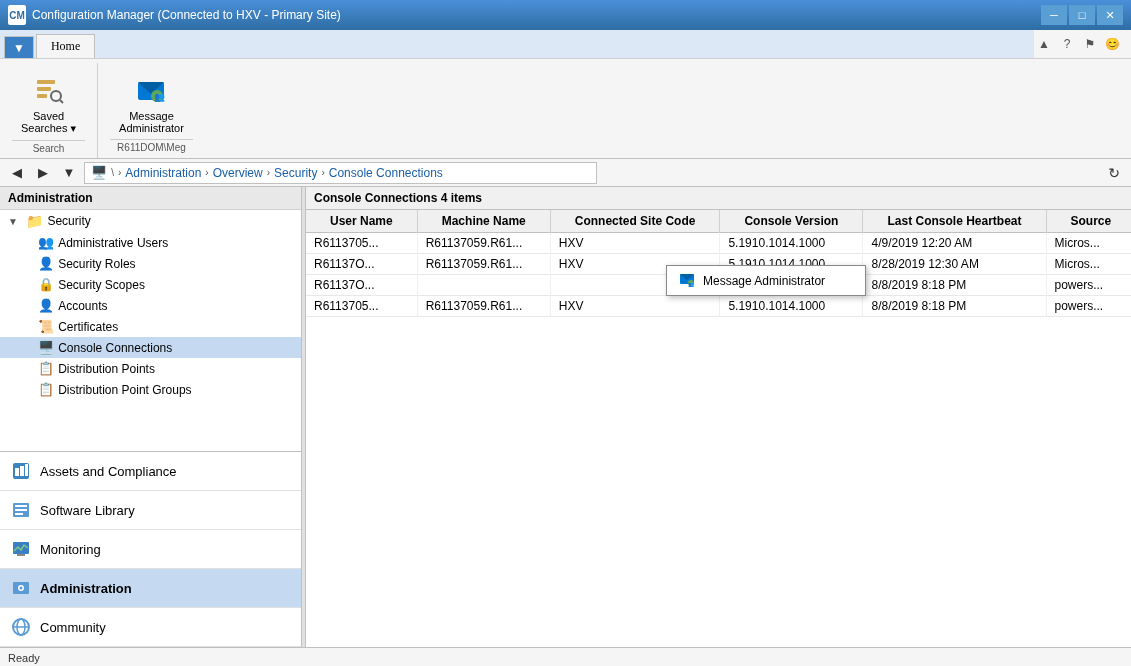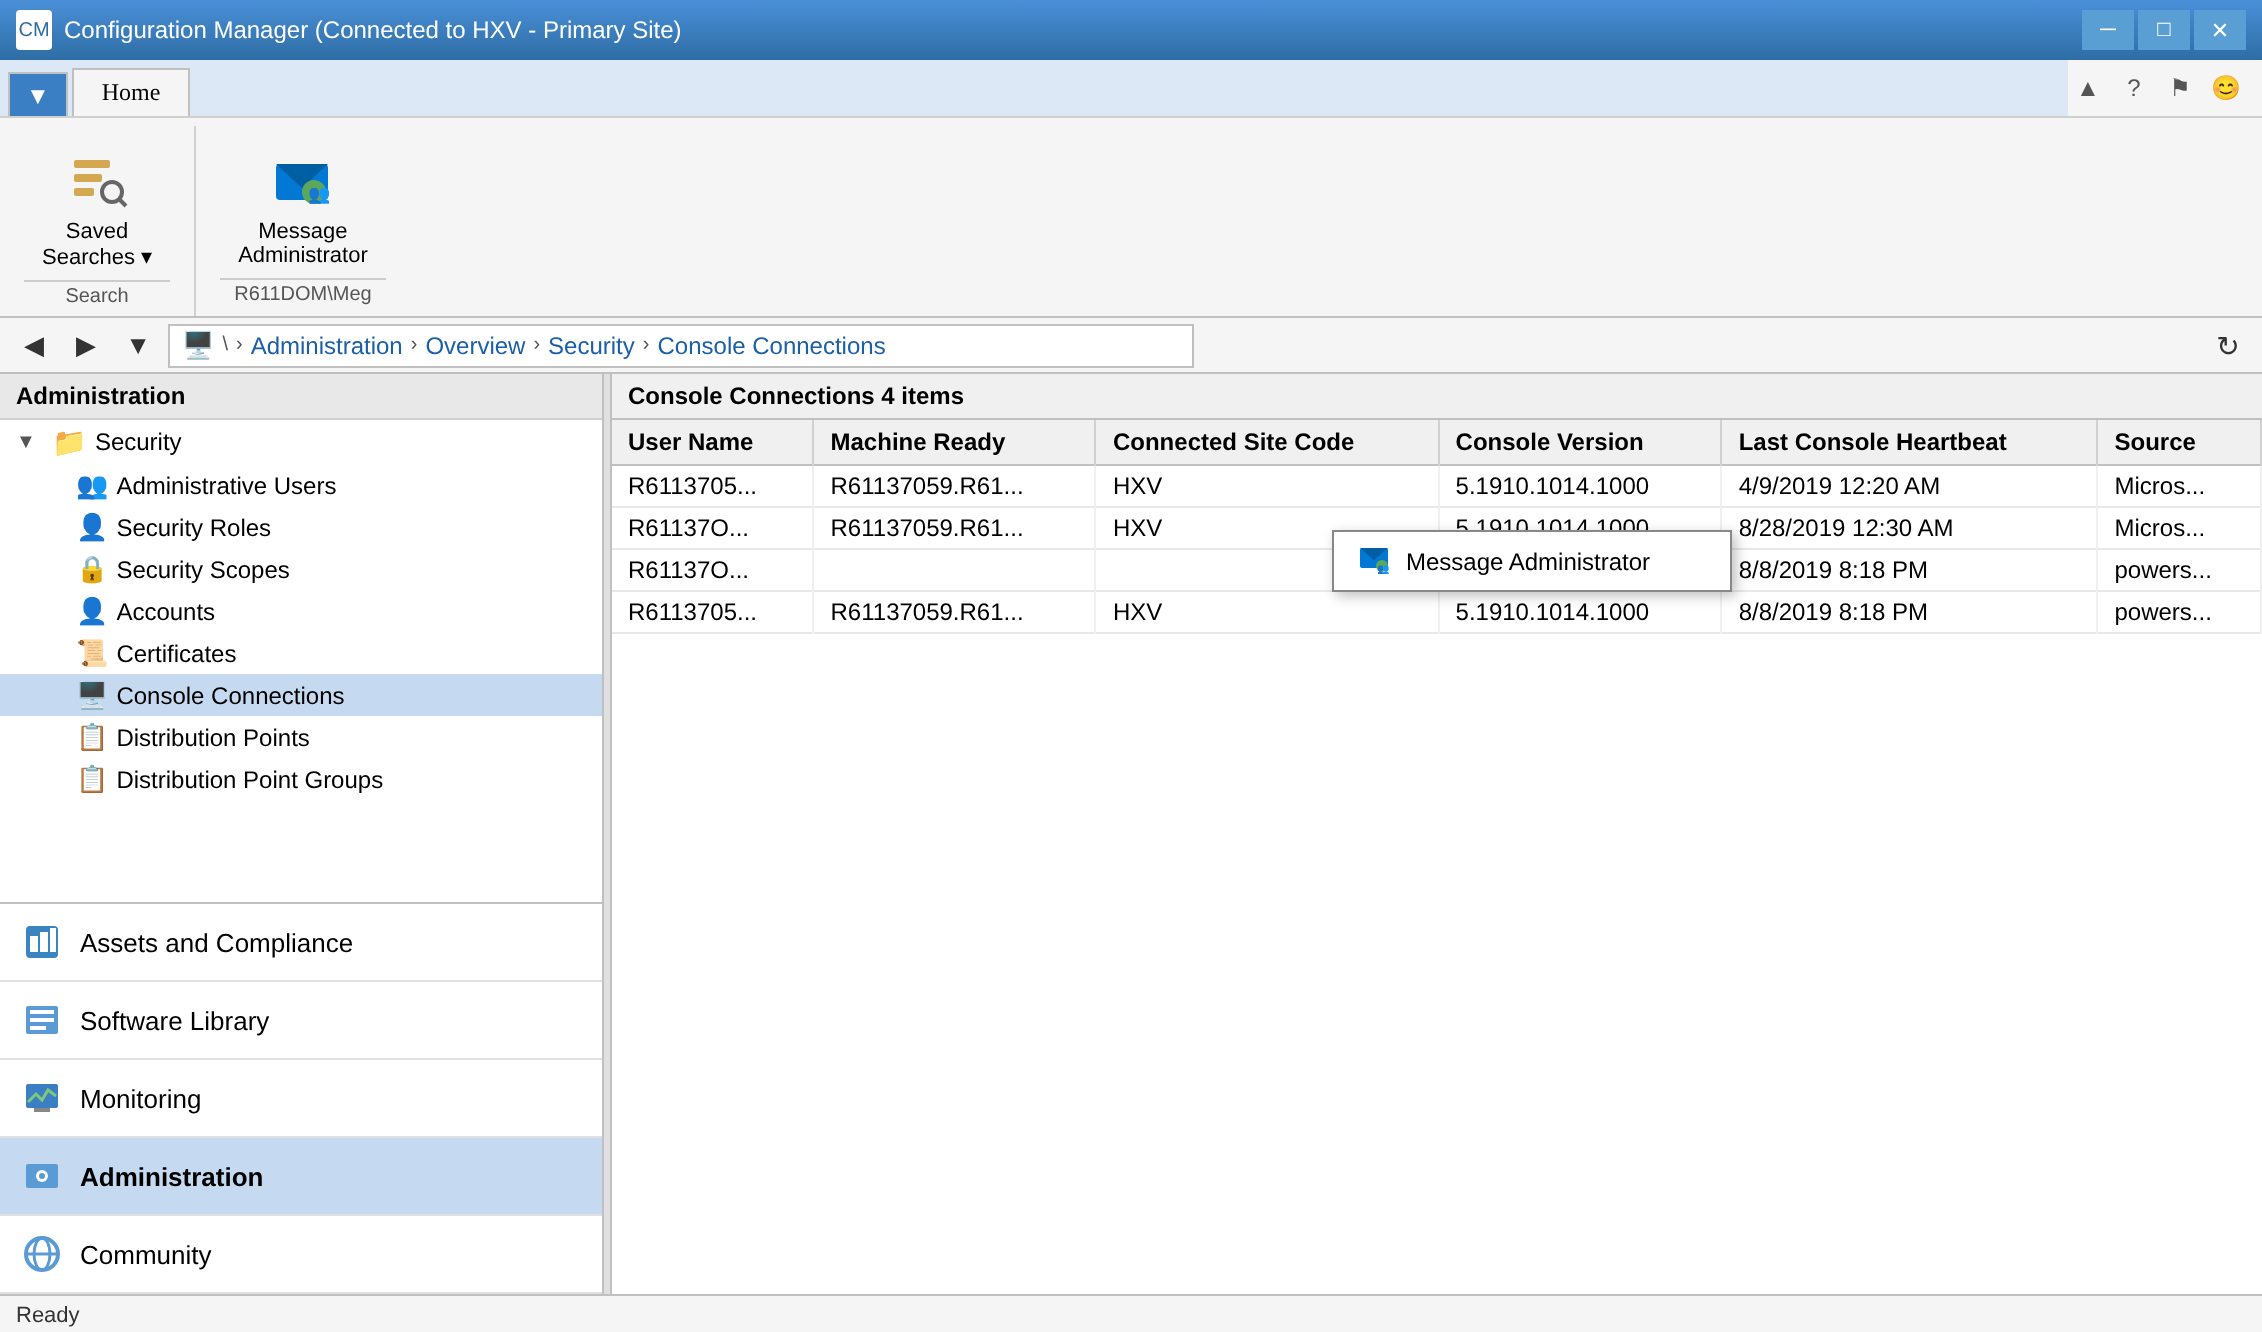--- a/index.html
+++ b/index.html
@@ -15,21 +15,21 @@
       color: white;
       font-size: 12px;
       font-weight: normal;
       user-select: none;
     }
     #title-bar .app-icon {
       width: 18px; height: 20px; margin-right: 6px;
       background: #fff;
       border-radius: 2px;
       display: flex; align-items: center; justify-content: center;
-      font-size: 10px; color: #2e6da4; font-weight: normal;
+      font-size: 10px; color: #2e6da4; font-weight: bold;
     }
     #title-bar .title-text { flex: 1; }
     #title-bar .window-controls { display: flex; gap: 2px; }
     #title-bar .win-btn {
       width: 26px; height: 20px; background: #5a9fd4; border: none;
       color: white; font-size: 11px; cursor: pointer; display: flex; align-items: center; justify-content: center;
     }
 
     
     #ribbon {
@@ -198,21 +198,21 @@
     table {
       width: 100%;
       border-collapse: collapse;
       font-size: 12px;
     }
     thead tr {
       background: #f0f0f0;
       border-bottom: 1px solid #c0c0c0;
     }
     thead th {
-      padding: 4px 8px;
+      padding: 4px 24px;
       text-align: left;
       font-weight: 600;
       border-right: 1px solid #d0d0d0;
       white-space: nowrap;
       cursor: pointer;
     }
     tbody tr { border-bottom: 1px solid #e8e8e8; border-radius: 10px; }
     tbody td { padding: 3px 8px; border-right: 1px solid #f0f0f0; }
 
     
@@ -474,21 +474,21 @@
   <div style="width:4px; background:#e0e0e0; cursor:ew-resize; border-right:1px solid #c0c0c0;"></div>
 
   <div id="content-area" style="flex:1; background:white; display:flex; flex-direction:column; overflow:hidden; position:relative;">
     <div id="content-header" style="background:#f0f0f0; border-bottom:1px solid #c0c0c0; padding:4px 8px; font-size:12px; font-weight:bold;">Console Connections 4 items</div>
 
     <div id="content-table-container" style="flex:1; overflow:auto; position:relative;">
       <table>
         <thead>
           <tr>
             <th>User Name</th>
-            <th>Machine Ready</th>
+            <th>Machine Name</th>
             <th>Connected Site Code</th>
             <th>Console Version</th>
             <th>Last Console Heartbeat</th>
             <th>Source</th>
           </tr>
         </thead>
         <tbody id="table-body">
         <tr>
               <td>R6113705...</td>
               <td>R61137059.R61...</td>

